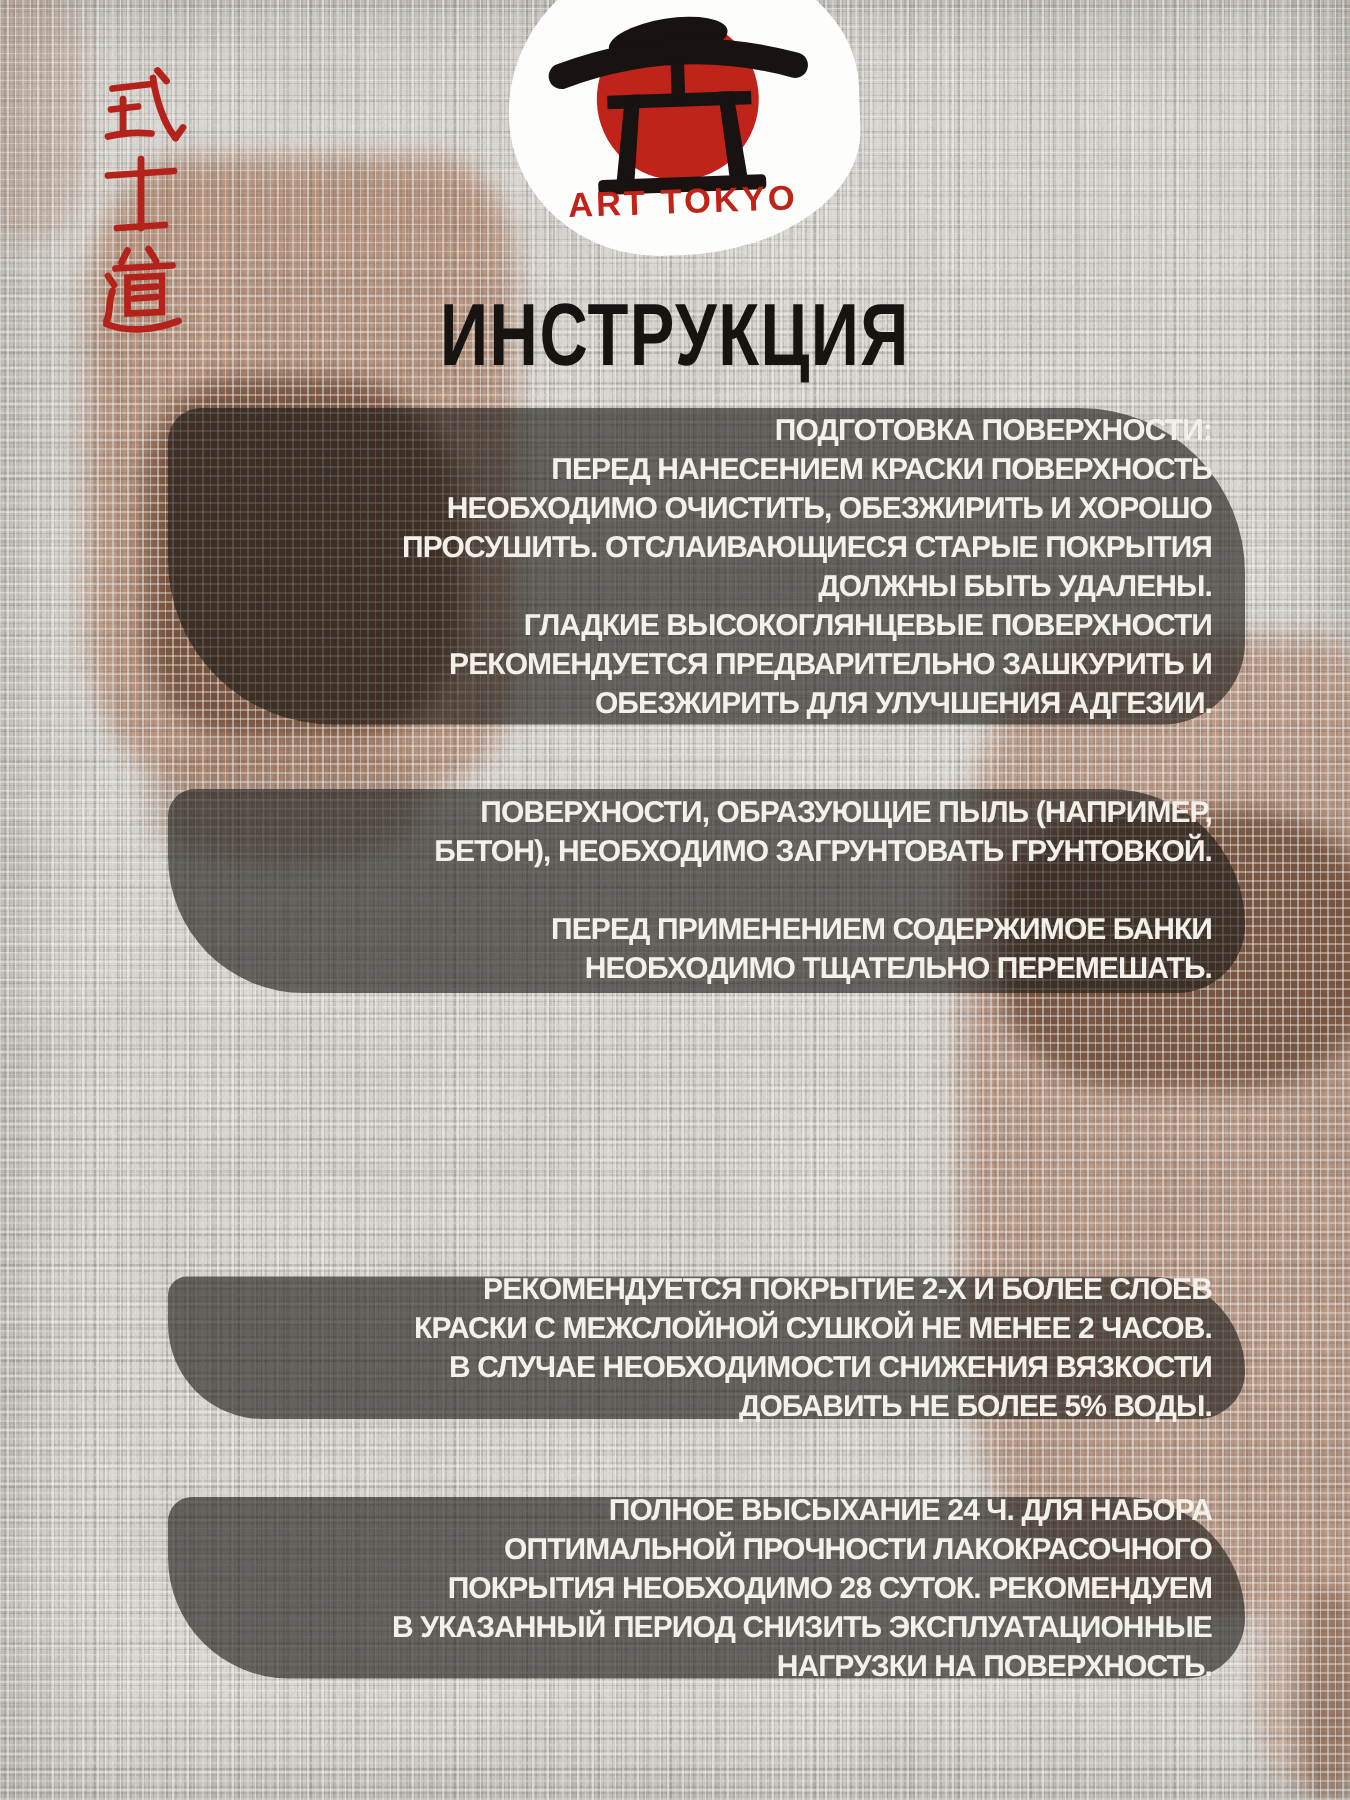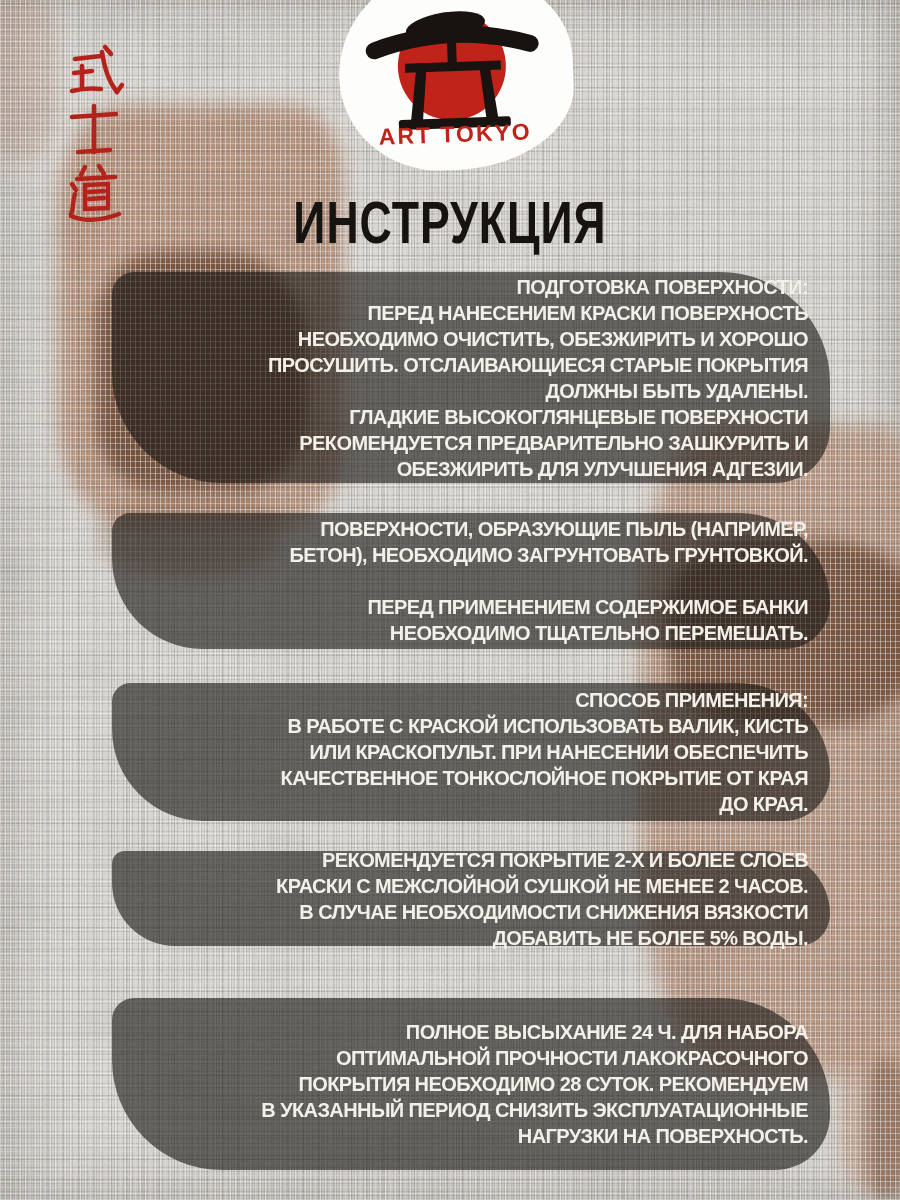--- a/index.html
+++ b/index.html
@@ -55,24 +55,24 @@
     display:flex;align-items:center;justify-content:center;
   }
   .block-text{
     width:100%;padding:0 22px;box-sizing:border-box;
     text-align:right;color:#f3f0ea;font-weight:bold;
     font-size:20px;line-height:26px;letter-spacing:-0.6px;
     white-space:pre-line;
     font-family:"Liberation Sans",sans-serif;
   }
   .b1{top:272px;height:211px;}
-  .b2{top:513px;height:136px;}
+  .b2{top:526px;height:136px;}
   .b3{top:683px;height:138px;}
   .b4{top:851px;height:95px;}
-  .b5{top:998px;height:172px;}
+  .b5{top:998px;height:121px;}
 </style>
 </head>
 <body>
 
 <div id="canvas-page">
 
   <div class="smudge s-tan-corner"></div>
   <div class="smudge s-tan-left"></div>
   <div class="smudge s-brown-left"></div>
   <div class="smudge s-brown-b2"></div>
@@ -152,27 +152,20 @@
 РЕКОМЕНДУЕТСЯ ПРЕДВАРИТЕЛЬНО ЗАШКУРИТЬ И
 ОБЕЗЖИРИТЬ ДЛЯ УЛУЧШЕНИЯ АДГЕЗИИ.</div>
   </div>
   <div class="block b2">
     <div class="block-text">ПОВЕРХНОСТИ, ОБРАЗУЮЩИЕ ПЫЛЬ (НАПРИМЕР,
 БЕТОН), НЕОБХОДИМО ЗАГРУНТОВАТЬ ГРУНТОВКОЙ.
 
 ПЕРЕД ПРИМЕНЕНИЕМ СОДЕРЖИМОЕ БАНКИ
 НЕОБХОДИМО ТЩАТЕЛЬНО ПЕРЕМЕШАТЬ.</div>
   </div>
-  <div class="block b3">
-    <div class="block-text">СПОСОБ ПРИМЕНЕНИЯ:
-В РАБОТЕ С КРАСКОЙ ИСПОЛЬЗОВАТЬ ВАЛИК, КИСТЬ
-ИЛИ КРАСКОПУЛЬТ. ПРИ НАНЕСЕНИИ ОБЕСПЕЧИТЬ
-КАЧЕСТВЕННОЕ ТОНКОСЛОЙНОЕ ПОКРЫТИЕ ОТ КРАЯ
-ДО КРАЯ.</div>
-  </div>
   <div class="block b4">
     <div class="block-text">РЕКОМЕНДУЕТСЯ ПОКРЫТИЕ 2-Х И БОЛЕЕ СЛОЕВ
 КРАСКИ С МЕЖСЛОЙНОЙ СУШКОЙ НЕ МЕНЕЕ 2 ЧАСОВ.
 В СЛУЧАЕ НЕОБХОДИМОСТИ СНИЖЕНИЯ ВЯЗКОСТИ
 ДОБАВИТЬ НЕ БОЛЕЕ 5% ВОДЫ.</div>
   </div>
   <div class="block b5">
     <div class="block-text">ПОЛНОЕ ВЫСЫХАНИЕ 24 Ч. ДЛЯ НАБОРА
 ОПТИМАЛЬНОЙ ПРОЧНОСТИ ЛАКОКРАСОЧНОГО
 ПОКРЫТИЯ НЕОБХОДИМО 28 СУТОК. РЕКОМЕНДУЕМ

